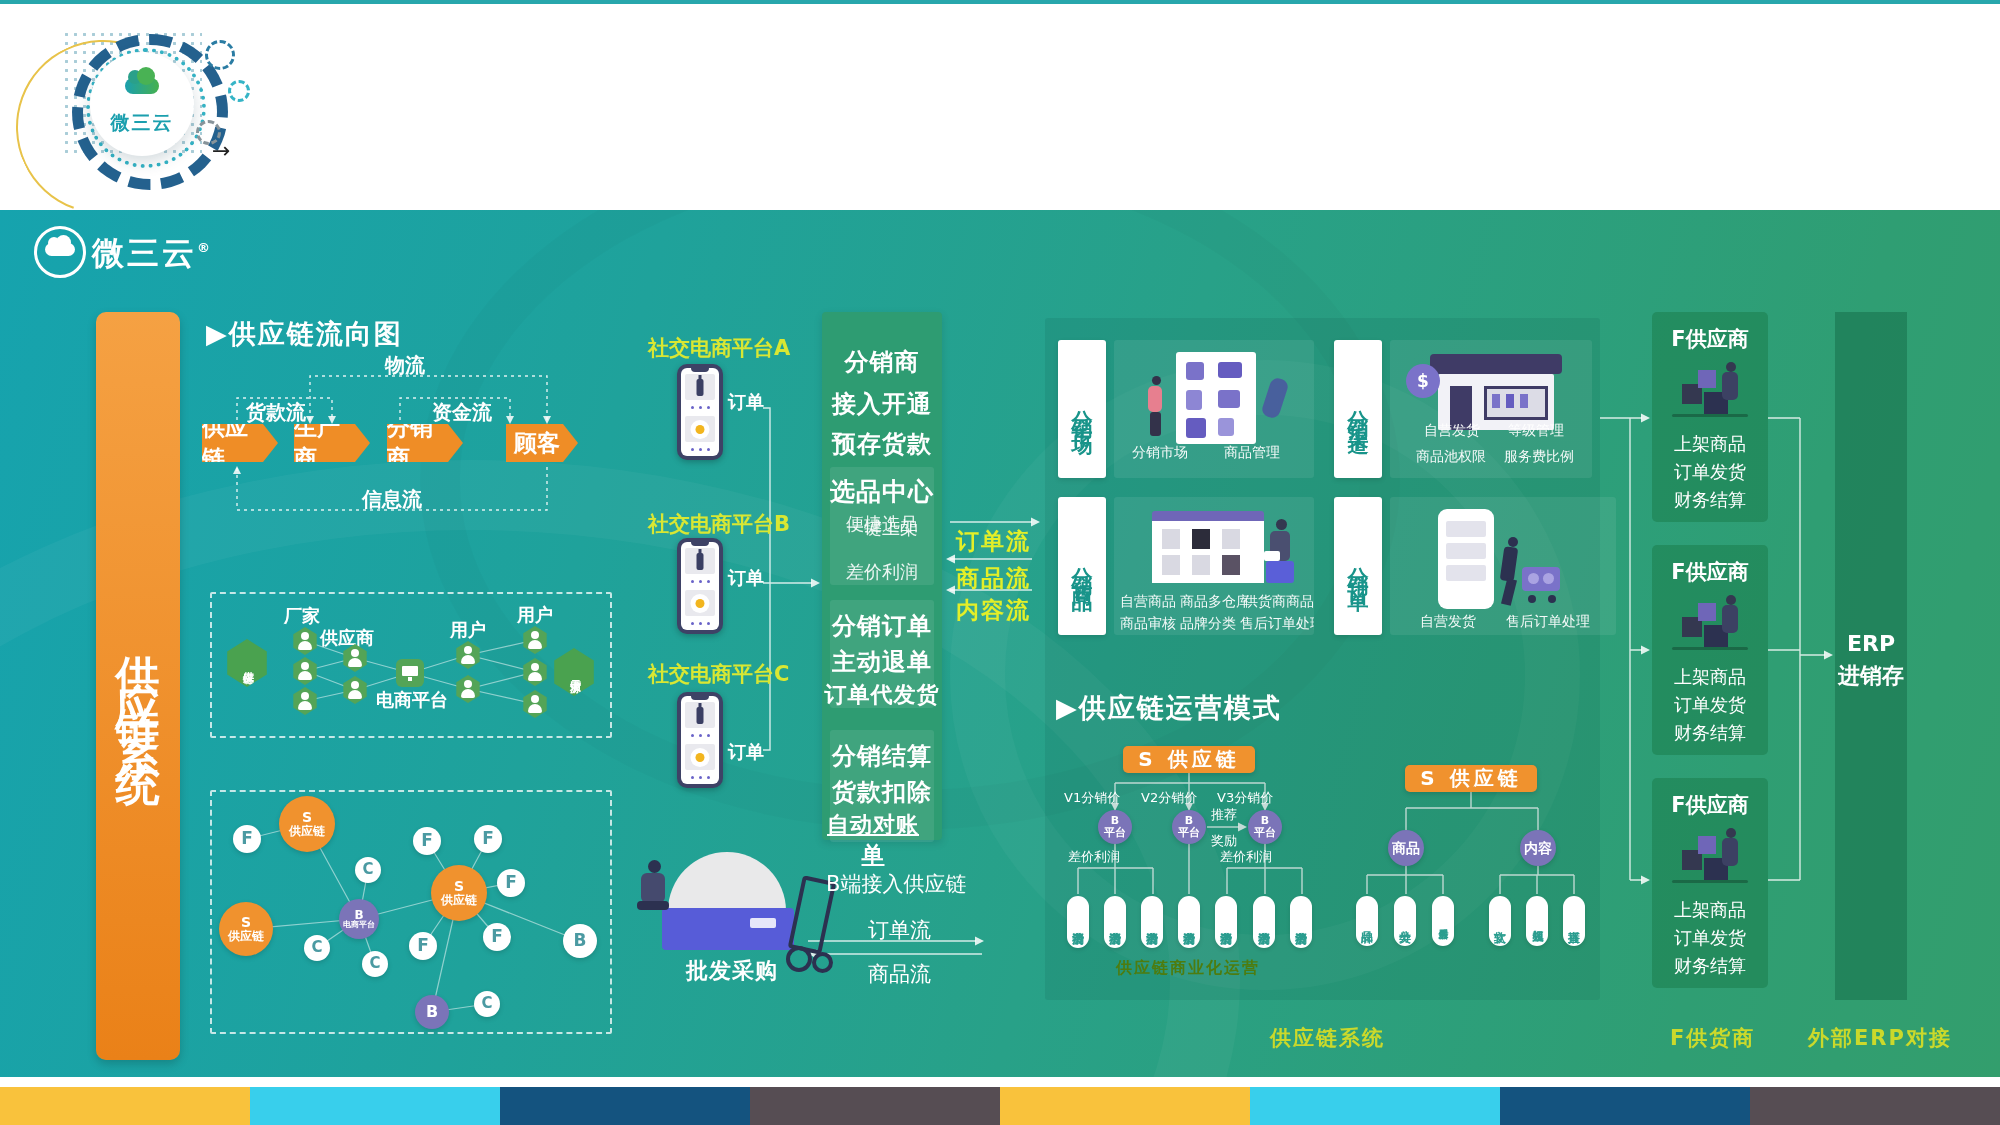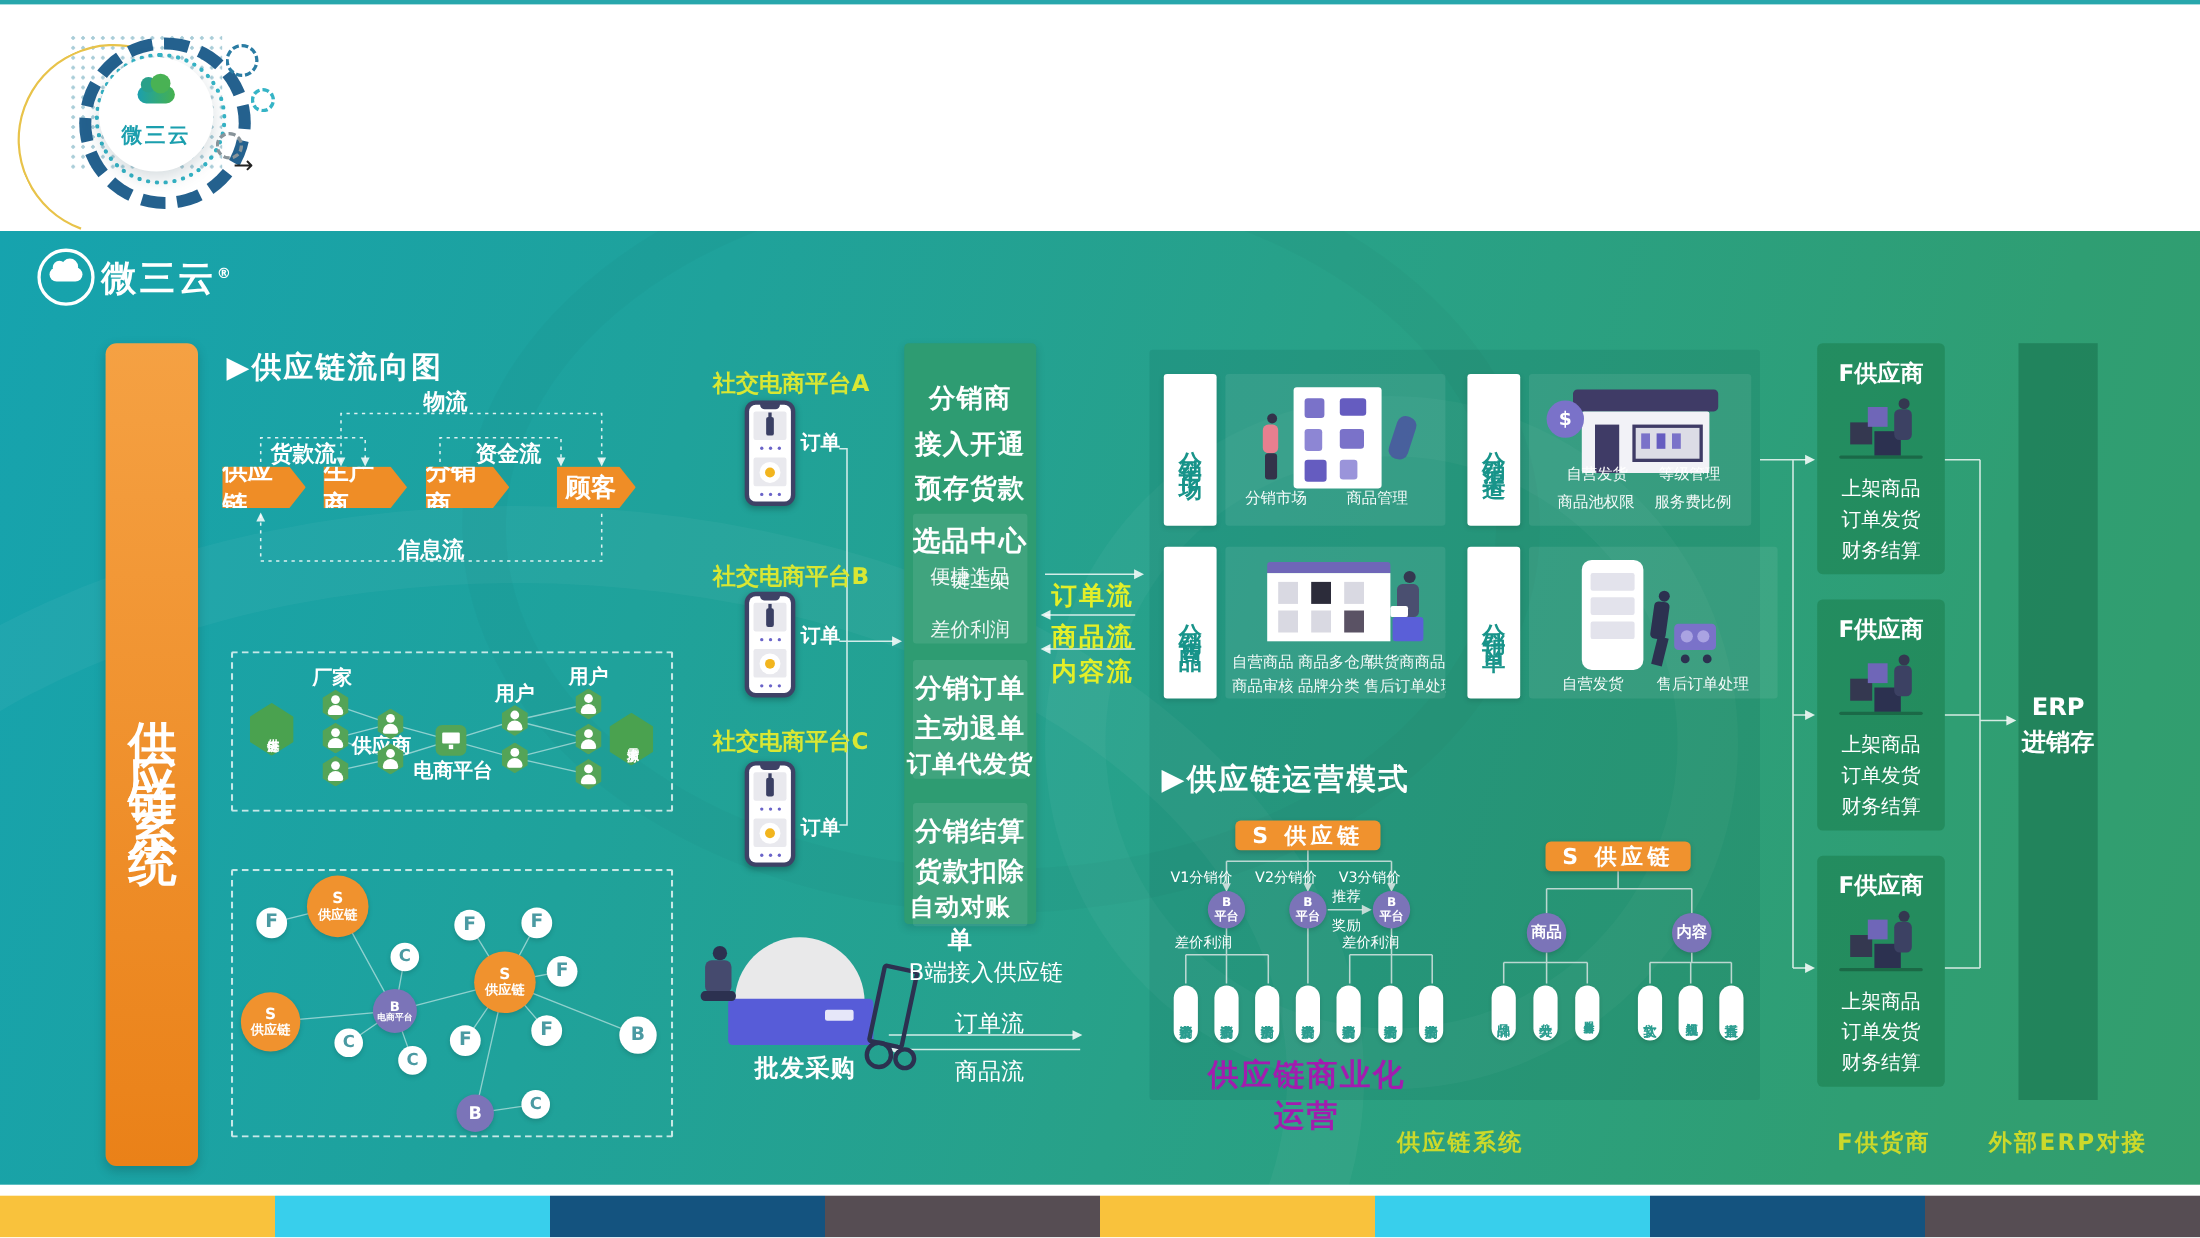--- a/index.html
+++ b/index.html
@@ -72,21 +72,21 @@
   .yflow{font-size:23px;font-weight:bold;color:#e3ef28;letter-spacing:2px;}
   
   #panel{left:1045px;top:318px;width:555px;height:682px;background:rgba(6,70,66,.12);border-radius:3px;}
   .vbox{background:#fff;border-radius:3px;color:#18948a;font-weight:bold;font-size:21px;writing-mode:vertical-lr;text-align:center;line-height:48px;letter-spacing:8px;box-shadow:0 2px 5px rgba(0,0,0,.12);}
   .illus{background:rgba(255,255,255,.08);border-radius:3px;overflow:hidden;}
   .ill-lbl{position:absolute;font-size:14px;color:rgba(255,255,255,.95);white-space:nowrap;}
   
   .srect{background:#f0922e;border-radius:5px;color:#fff;font-weight:bold;font-size:20px;letter-spacing:4px;display:flex;align-items:center;justify-content:center;box-shadow:0 2px 5px rgba(0,0,0,.15);}
   .tlbl{font-size:13px;color:#fff;white-space:nowrap;}
   .pill{background:#fff;border-radius:11px;color:#2a9d8f;font-weight:bold;writing-mode:vertical-lr;text-align:center;box-shadow:0 2px 4px rgba(0,0,0,.12);}
-  .cap{font-size:28px;font-weight:bold;color:#a21caf;letter-spacing:2px;}
+  .cap{font-size:16px;font-weight:bold;color:#4d7c0f;letter-spacing:2px;}
   
   .fbox{width:116px;height:210px;background:rgba(27,125,77,.55);border-radius:5px;}
   .fbox .ft{position:absolute;left:0;top:13px;width:116px;text-align:center;font-size:21px;font-weight:bold;color:#fff;}
   .fbox .fi{position:absolute;left:0;width:116px;text-align:center;font-size:18px;color:#fff;}
   .fillus{position:absolute;left:20px;top:46px;width:76px;height:64px;}
   #erp{left:1835px;top:312px;width:72px;height:688px;background:rgba(18,100,66,.45);}
   .bot-lbl{font-size:21px;font-weight:bold;color:#cbd92b;letter-spacing:2px;white-space:nowrap;}
   
   #stripes{left:0;top:1087px;width:2000px;height:38px;display:flex;}
   #stripes span{flex:1;}
@@ -196,21 +196,21 @@
       <i class="pr2"></i>
     </div>
   <div class="abs hex sm" style="left:292px;top:657px;">
       <i class="pr1"></i>
       <i class="pr2"></i>
     </div>
   <div class="abs hex sm" style="left:292px;top:687px;">
       <i class="pr1"></i>
       <i class="pr2"></i>
     </div>
-  <div class="abs hexlbl" style="left:320px;top:626px;margin-top:40px;">供应商</div>
+  <div class="abs hexlbl" style="left:320px;top:626px;">供应商</div>
   <div class="abs hex sm" style="left:342px;top:644px;">
       <i class="pr1"></i>
       <i class="pr2"></i>
     </div>
   <div class="abs hex sm" style="left:342px;top:676px;">
       <i class="pr1"></i>
       <i class="pr2"></i>
     </div>
   <div class="abs plat-ico" style="left:396px;top:659px;">
       <i></i>
@@ -352,21 +352,21 @@
   <div class="abs col-sm c" style="left:822px;top:512px;width:120px;">便捷选品</div>
   <div class="abs col-sm c" style="left:822px;top:516px;width:120px;">一键上架</div>
   <div class="abs col-sm c" style="left:822px;top:560px;width:120px;">差价利润</div>
   <div class="abs subpanel" style="left:830px;top:600px;width:104px;height:108px;"></div>
   <div class="abs col-big c" style="left:822px;top:610px;width:120px;">分销订单</div>
   <div class="abs col-big c" style="left:822px;top:646px;width:120px;">主动退单</div>
   <div class="abs col-big c" style="left:822px;top:680px;width:120px;font-size:22px;">订单代发货</div>
   <div class="abs subpanel" style="left:830px;top:730px;width:104px;height:112px;"></div>
   <div class="abs col-big c" style="left:822px;top:740px;width:120px;">分销结算</div>
   <div class="abs col-big c" style="left:822px;top:776px;width:120px;">货款扣除</div>
-  <div class="abs col-big c" style="left:822px;top:810px;width:102px;font-size:22px;">自动对账单</div>
+  <div class="abs col-big c" style="left:822px;top:810px;width:102px;font-size:22px;text-decoration:underline;">自动对账单</div>
 
   <div class="abs yflow" style="left:956px;top:526px;">订单流</div>
   <div class="abs yflow" style="left:956px;top:563px;">商品流</div>
   <div class="abs yflow" style="left:956px;top:595px;">内容流</div>
 
   <div id="panel" class="abs"></div>
 
   <div class="abs vbox" style="left:1058px;top:340px;width:48px;height:138px;">分销市场</div>
   <div class="abs illus" style="left:1114px;top:340px;width:200px;height:138px;">
     <div style="position:absolute;left:62px;top:12px;width:80px;height:92px;background:#fff;border-radius:3px;"></div>

